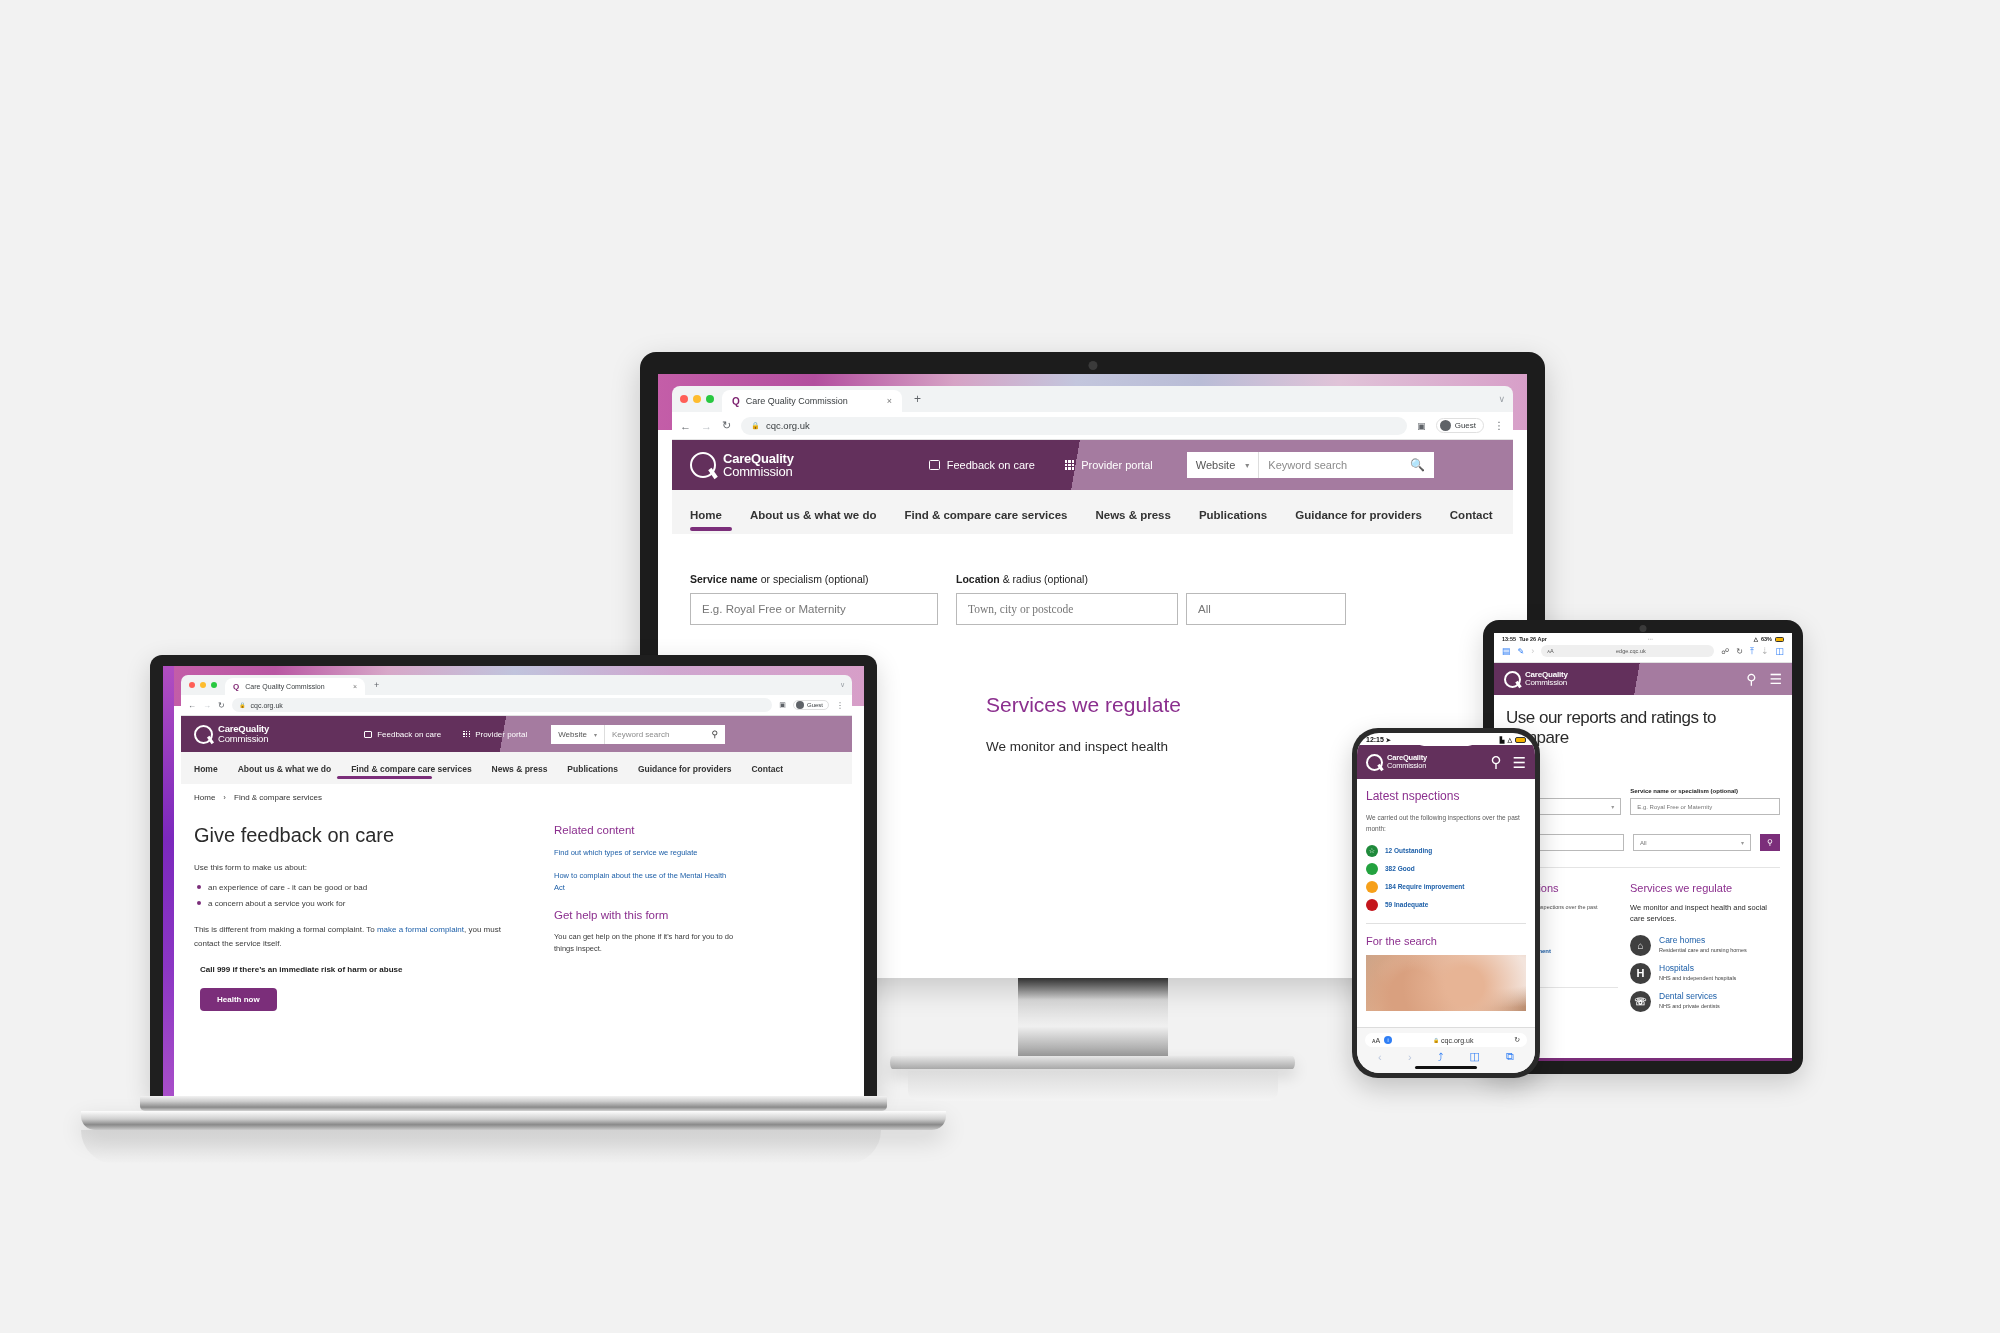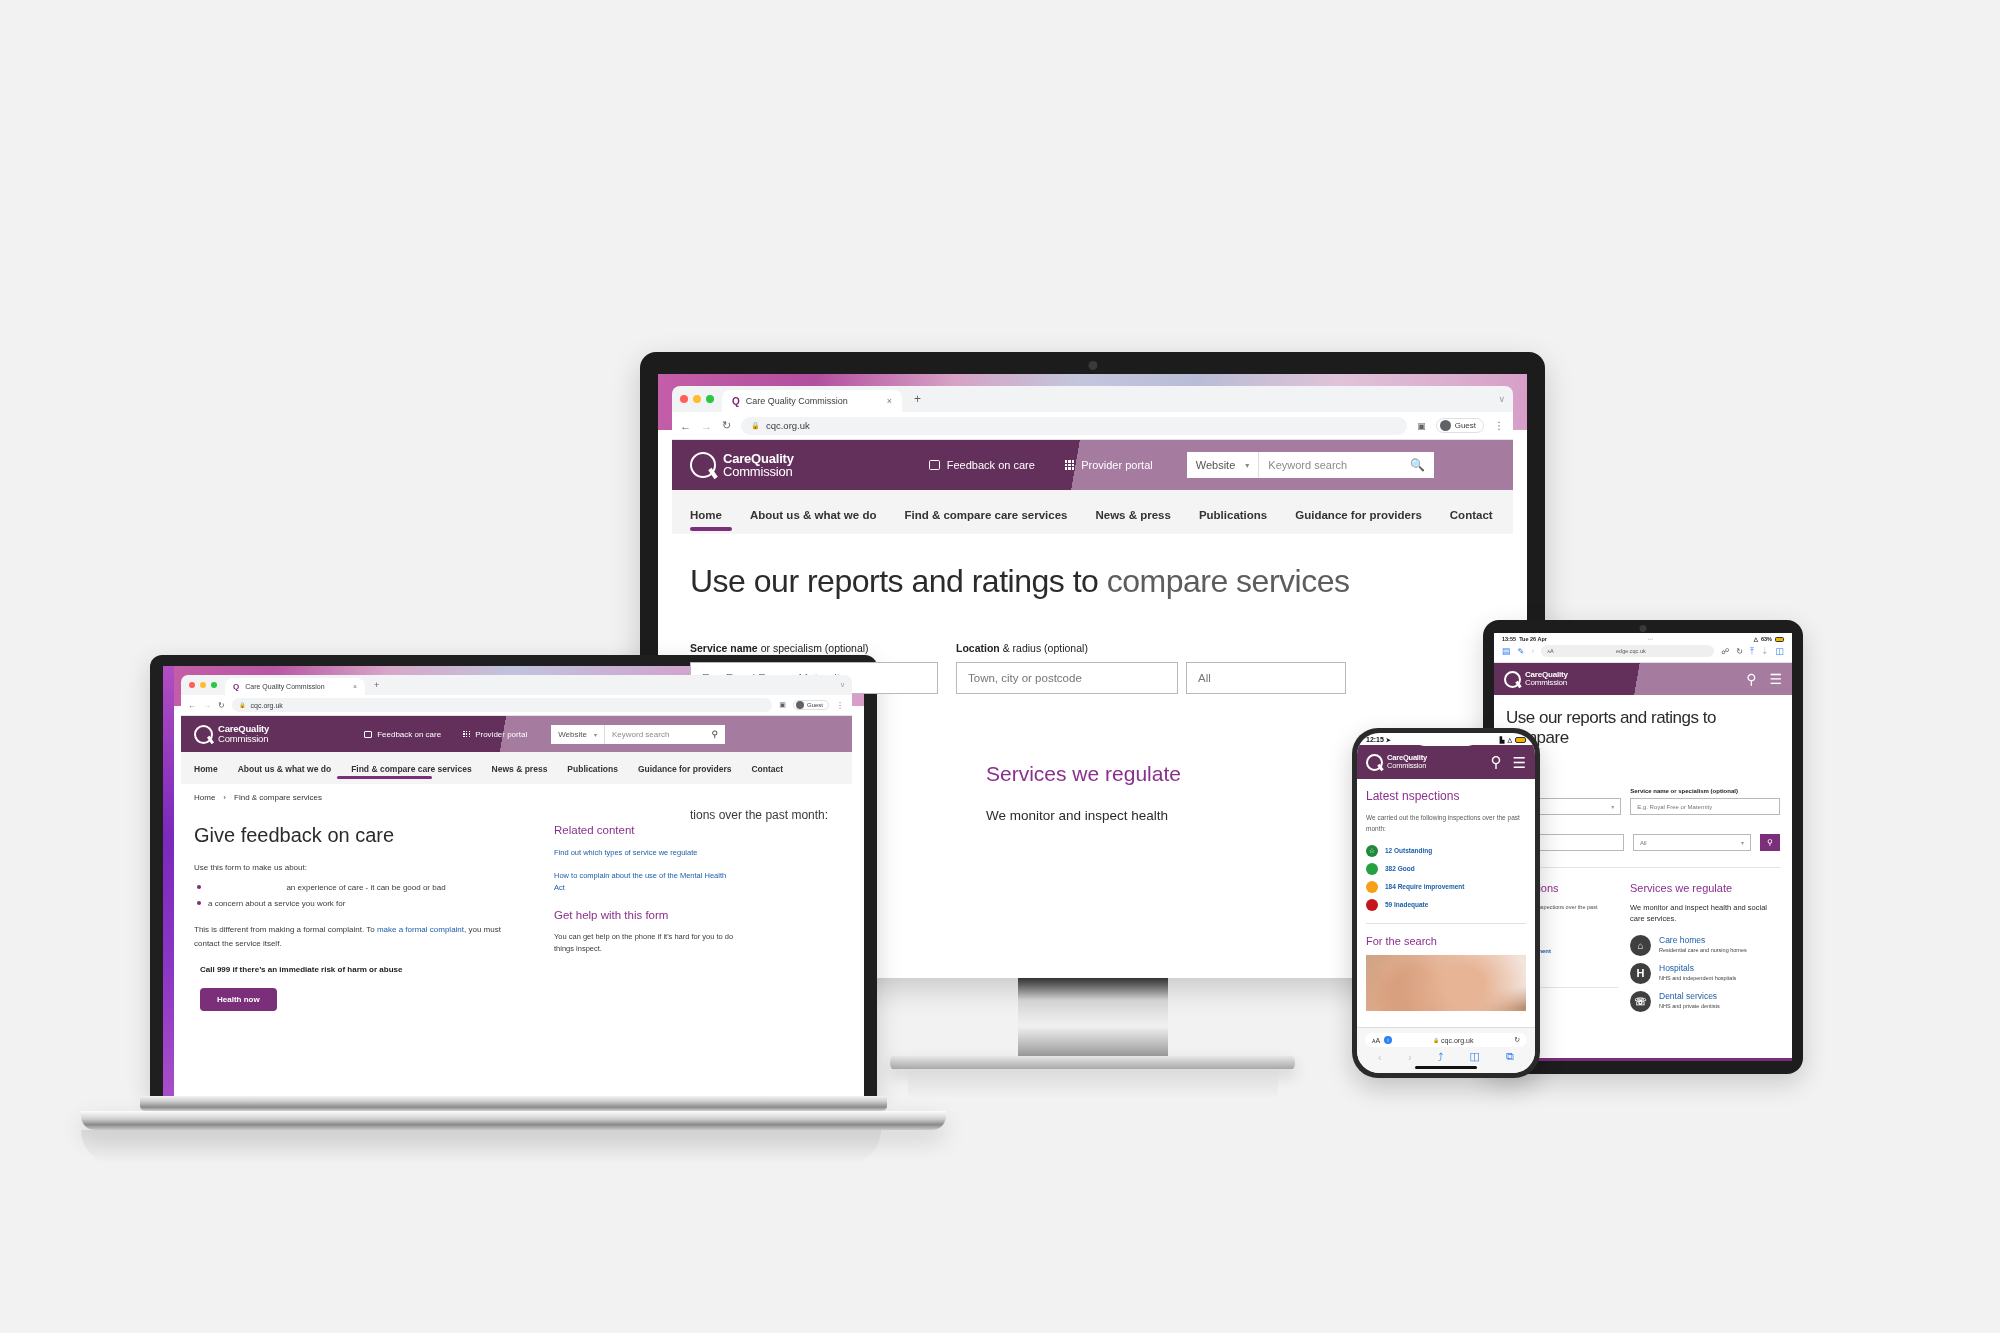--- a/index.html
+++ b/index.html
@@ -258,35 +258,32 @@
             <span class="item" style="padding-bottom:13px;">About us &amp; what we do</span>
             <span class="item" style="padding-bottom:13px;">Find &amp; compare care services</span>
             <span class="item" style="padding-bottom:13px;">News &amp; press</span>
             <span class="item" style="padding-bottom:13px;">Publications</span>
             <span class="item" style="padding-bottom:13px;">Guidance for providers</span>
             <span class="item" style="padding-bottom:13px;">Contact</span>
           </div>
           <div style="height:4px;"></div>
           <div style="width:42px;height:4px;background:#7b2e7a;margin-left:18px;border-radius:2px;margin-top:-11px;"></div>
 
-          <div style="padding:32px 18px 0 18px;">
-            <h1 class="page-title" style="font-size:32px;"><span>Use our reports and ratings to </span><span class="dim">compare services</span></h1>
-          </div>
 
           <div style="display:flex;gap:18px;padding:42px 18px 0 18px;">
             <div style="width:248px;">
               <div class="fld-label" style="font-size:10.5px;margin-bottom:8px;"><span>Service name</span><span class="opt"> or specialism (optional)</span></div>
               <div class="fld-box" style="height:32px;padding:0 11px;font-size:11.5px;">
                   <span>E.g. Royal Free or Maternity</span>
                 </div>
             </div>
             <div>
               <div class="fld-label" style="font-size:10.5px;margin-bottom:8px;"><span>Location</span><span class="opt"> &amp; radius (optional)</span></div>
               <div style="display:flex;gap:8px;">
-                <div class="fld-box" style="height:32px;padding:0 11px;font-size:11.5px;width:222px;">
+                <div class="fld-box" style="height:32px;padding:0 11px;font-size:11.5px;width:222px;font-family:Liberation Serif, serif;">
                     <span>Town, city or postcode</span>
                   </div>
                 <div class="fld-box" style="height:32px;padding:0 11px;font-size:11.5px;width:160px;">
                     <span>All</span>
                   </div>
               </div>
             </div>
           </div>
 
           <div style="display:flex;gap:46px;padding:68px 18px 0 18px;">
@@ -524,21 +521,21 @@
             <span style="color:#333;">Home</span>
             <span style="color:#7a7a7a;font-weight:700;">›</span>
             <span>Find &amp; compare services</span>
           </div>
 
           <div style="display:flex;gap:30px;padding:22px 13px 0;">
             <div style="width:330px;">
               <h1 style="font-size:20px;font-weight:400;color:#2b2b2b;">Give feedback on care</h1>
               <p style="font-size:8px;color:#3b3b3b;margin-top:16px;">Use this form to make us about:</p>
               <ul style="margin:8px 0 0 14px;font-size:8px;color:#3b3b3b;line-height:1.95;">
-                <li style="list-style:none;position:relative;text-align:center;">
+                <li style="list-style:none;position:relative;">
                   <span style="position:absolute;left:-11px;top:5px;width:4px;height:4px;border-radius:50%;background:#7b2e7a;display:block;"></span>
                   <span>an experience of care - it can be good or bad</span>
                 </li>
                 <li style="list-style:none;position:relative;">
                   <span style="position:absolute;left:-11px;top:5px;width:4px;height:4px;border-radius:50%;background:#7b2e7a;display:block;"></span>
                   <span>a concern about a service you work for</span>
                 </li>
               </ul>
               <p style="font-size:8px;color:#3b3b3b;margin-top:12px;line-height:1.75;">
                 <span>This is different from making a formal complaint. To </span><span class="link">make a formal complaint</span><span>, you must contact the service itself.</span>

